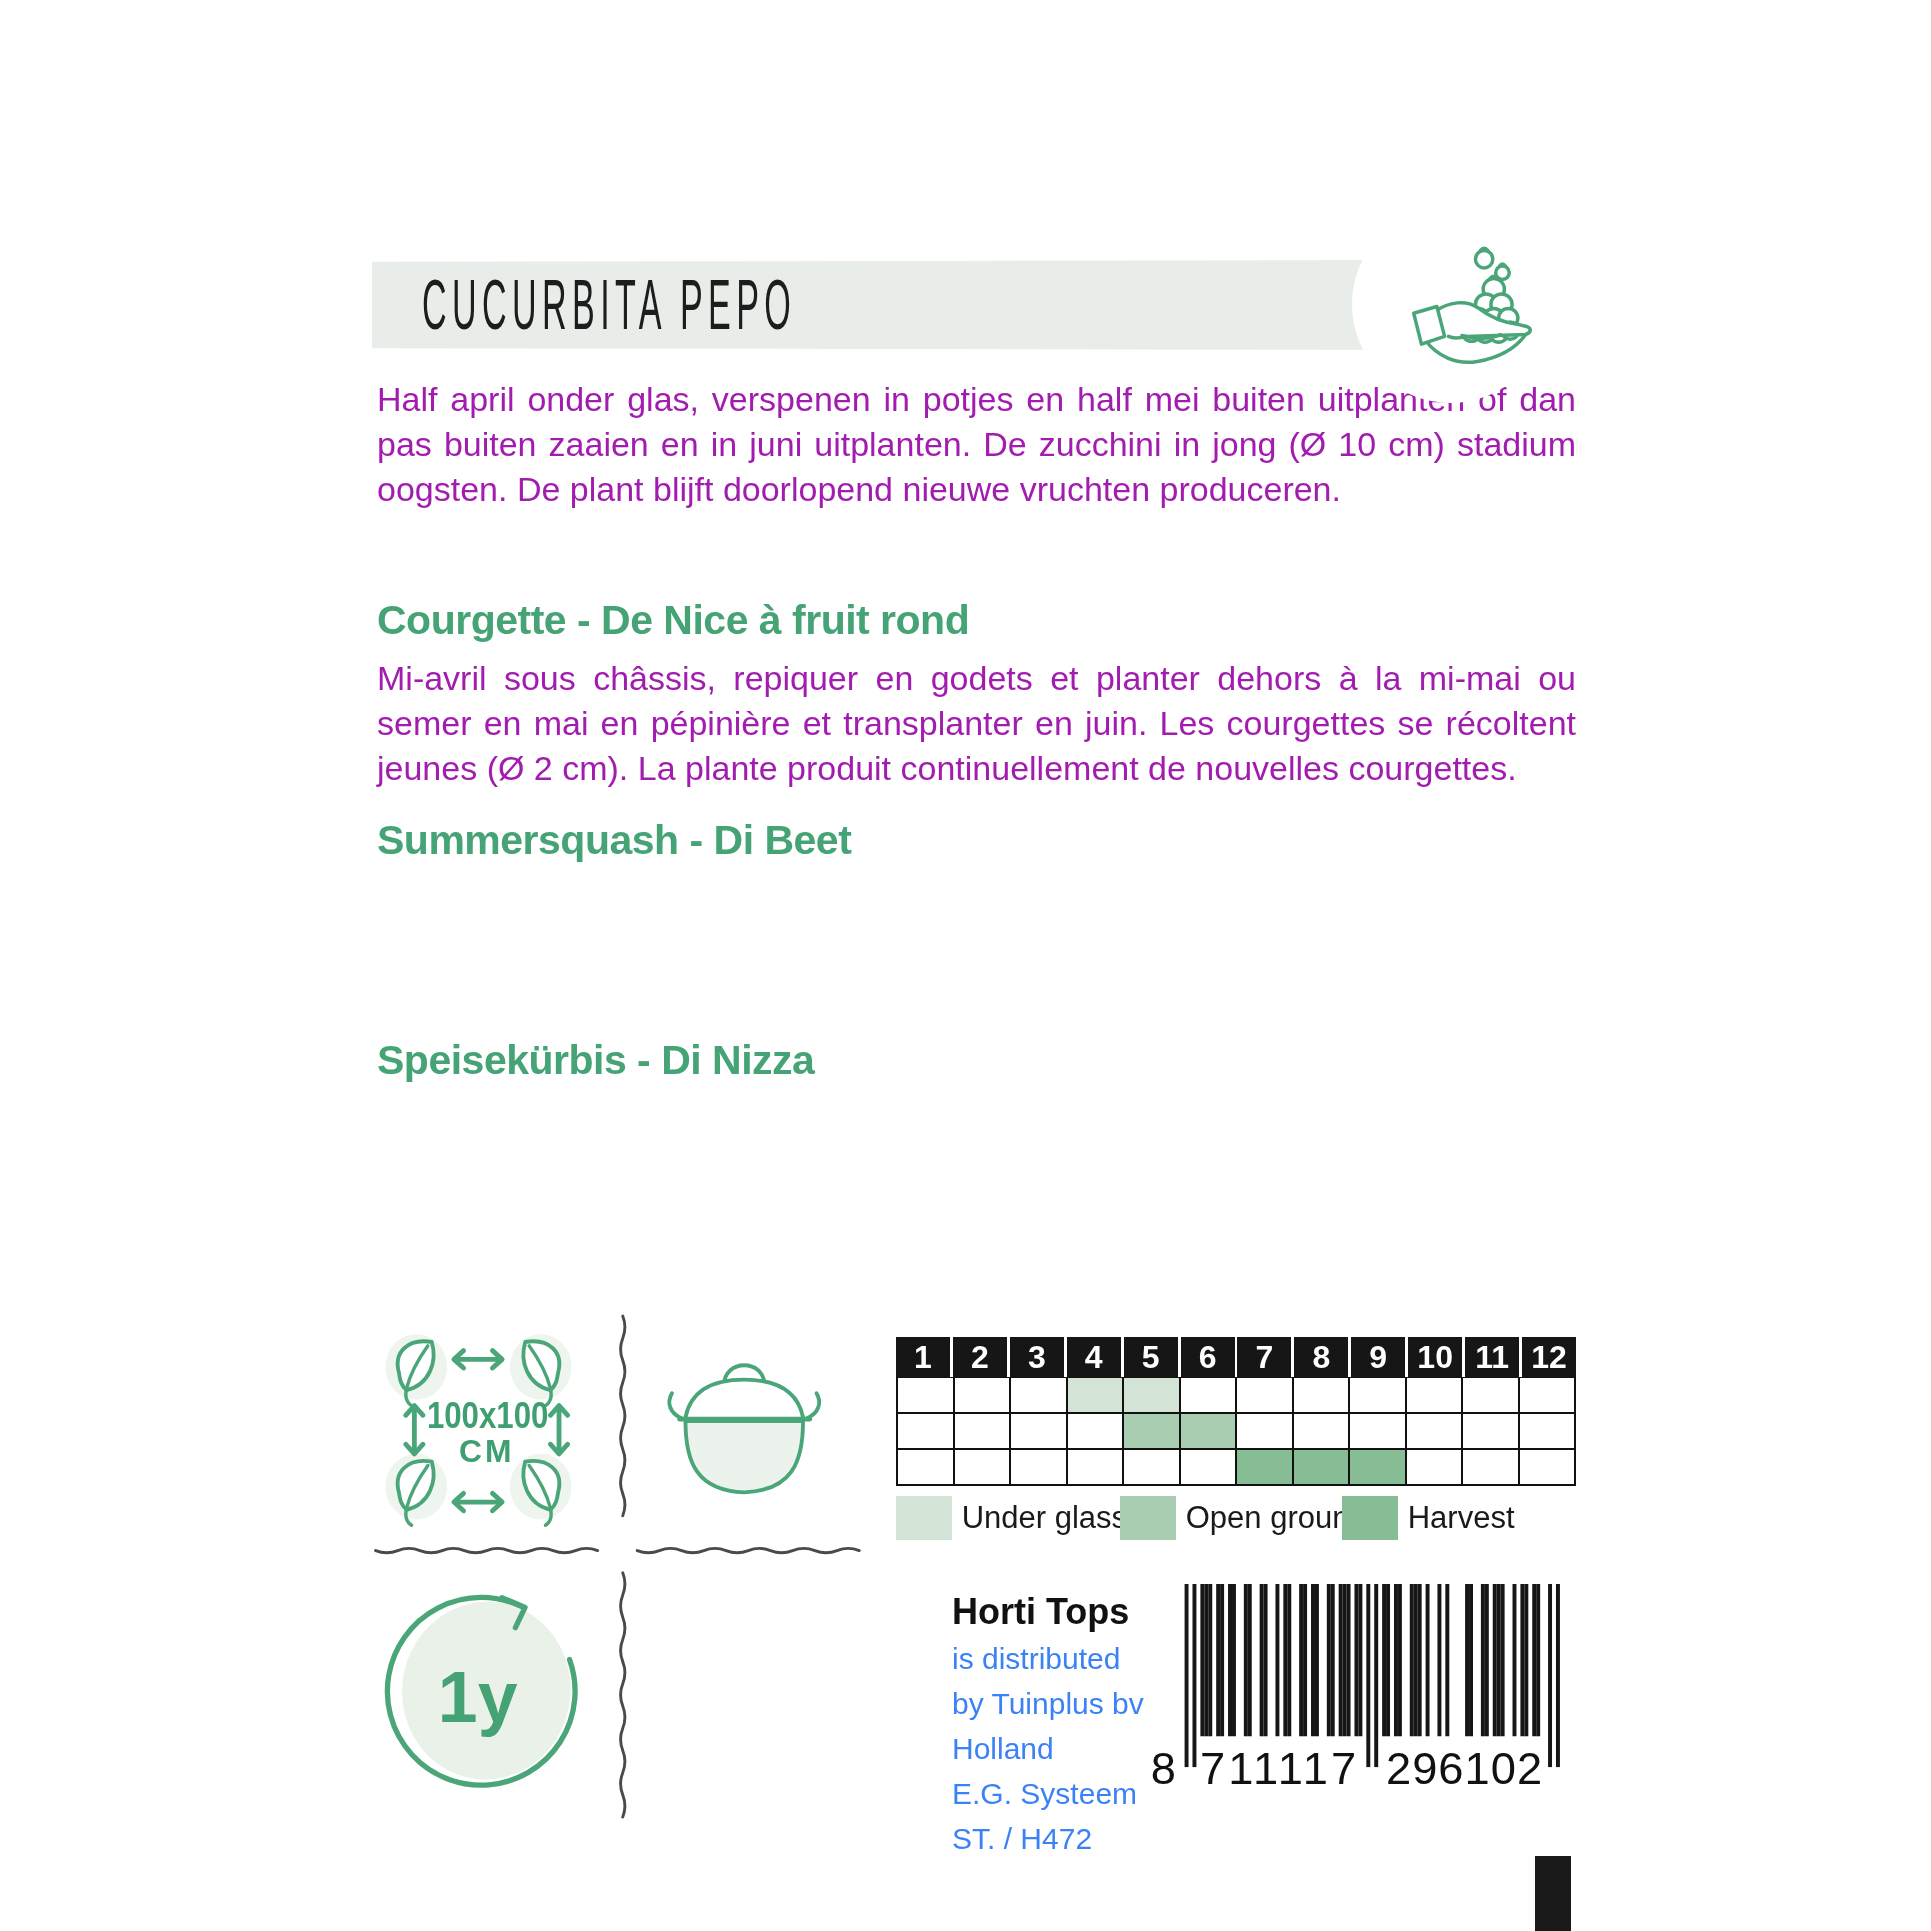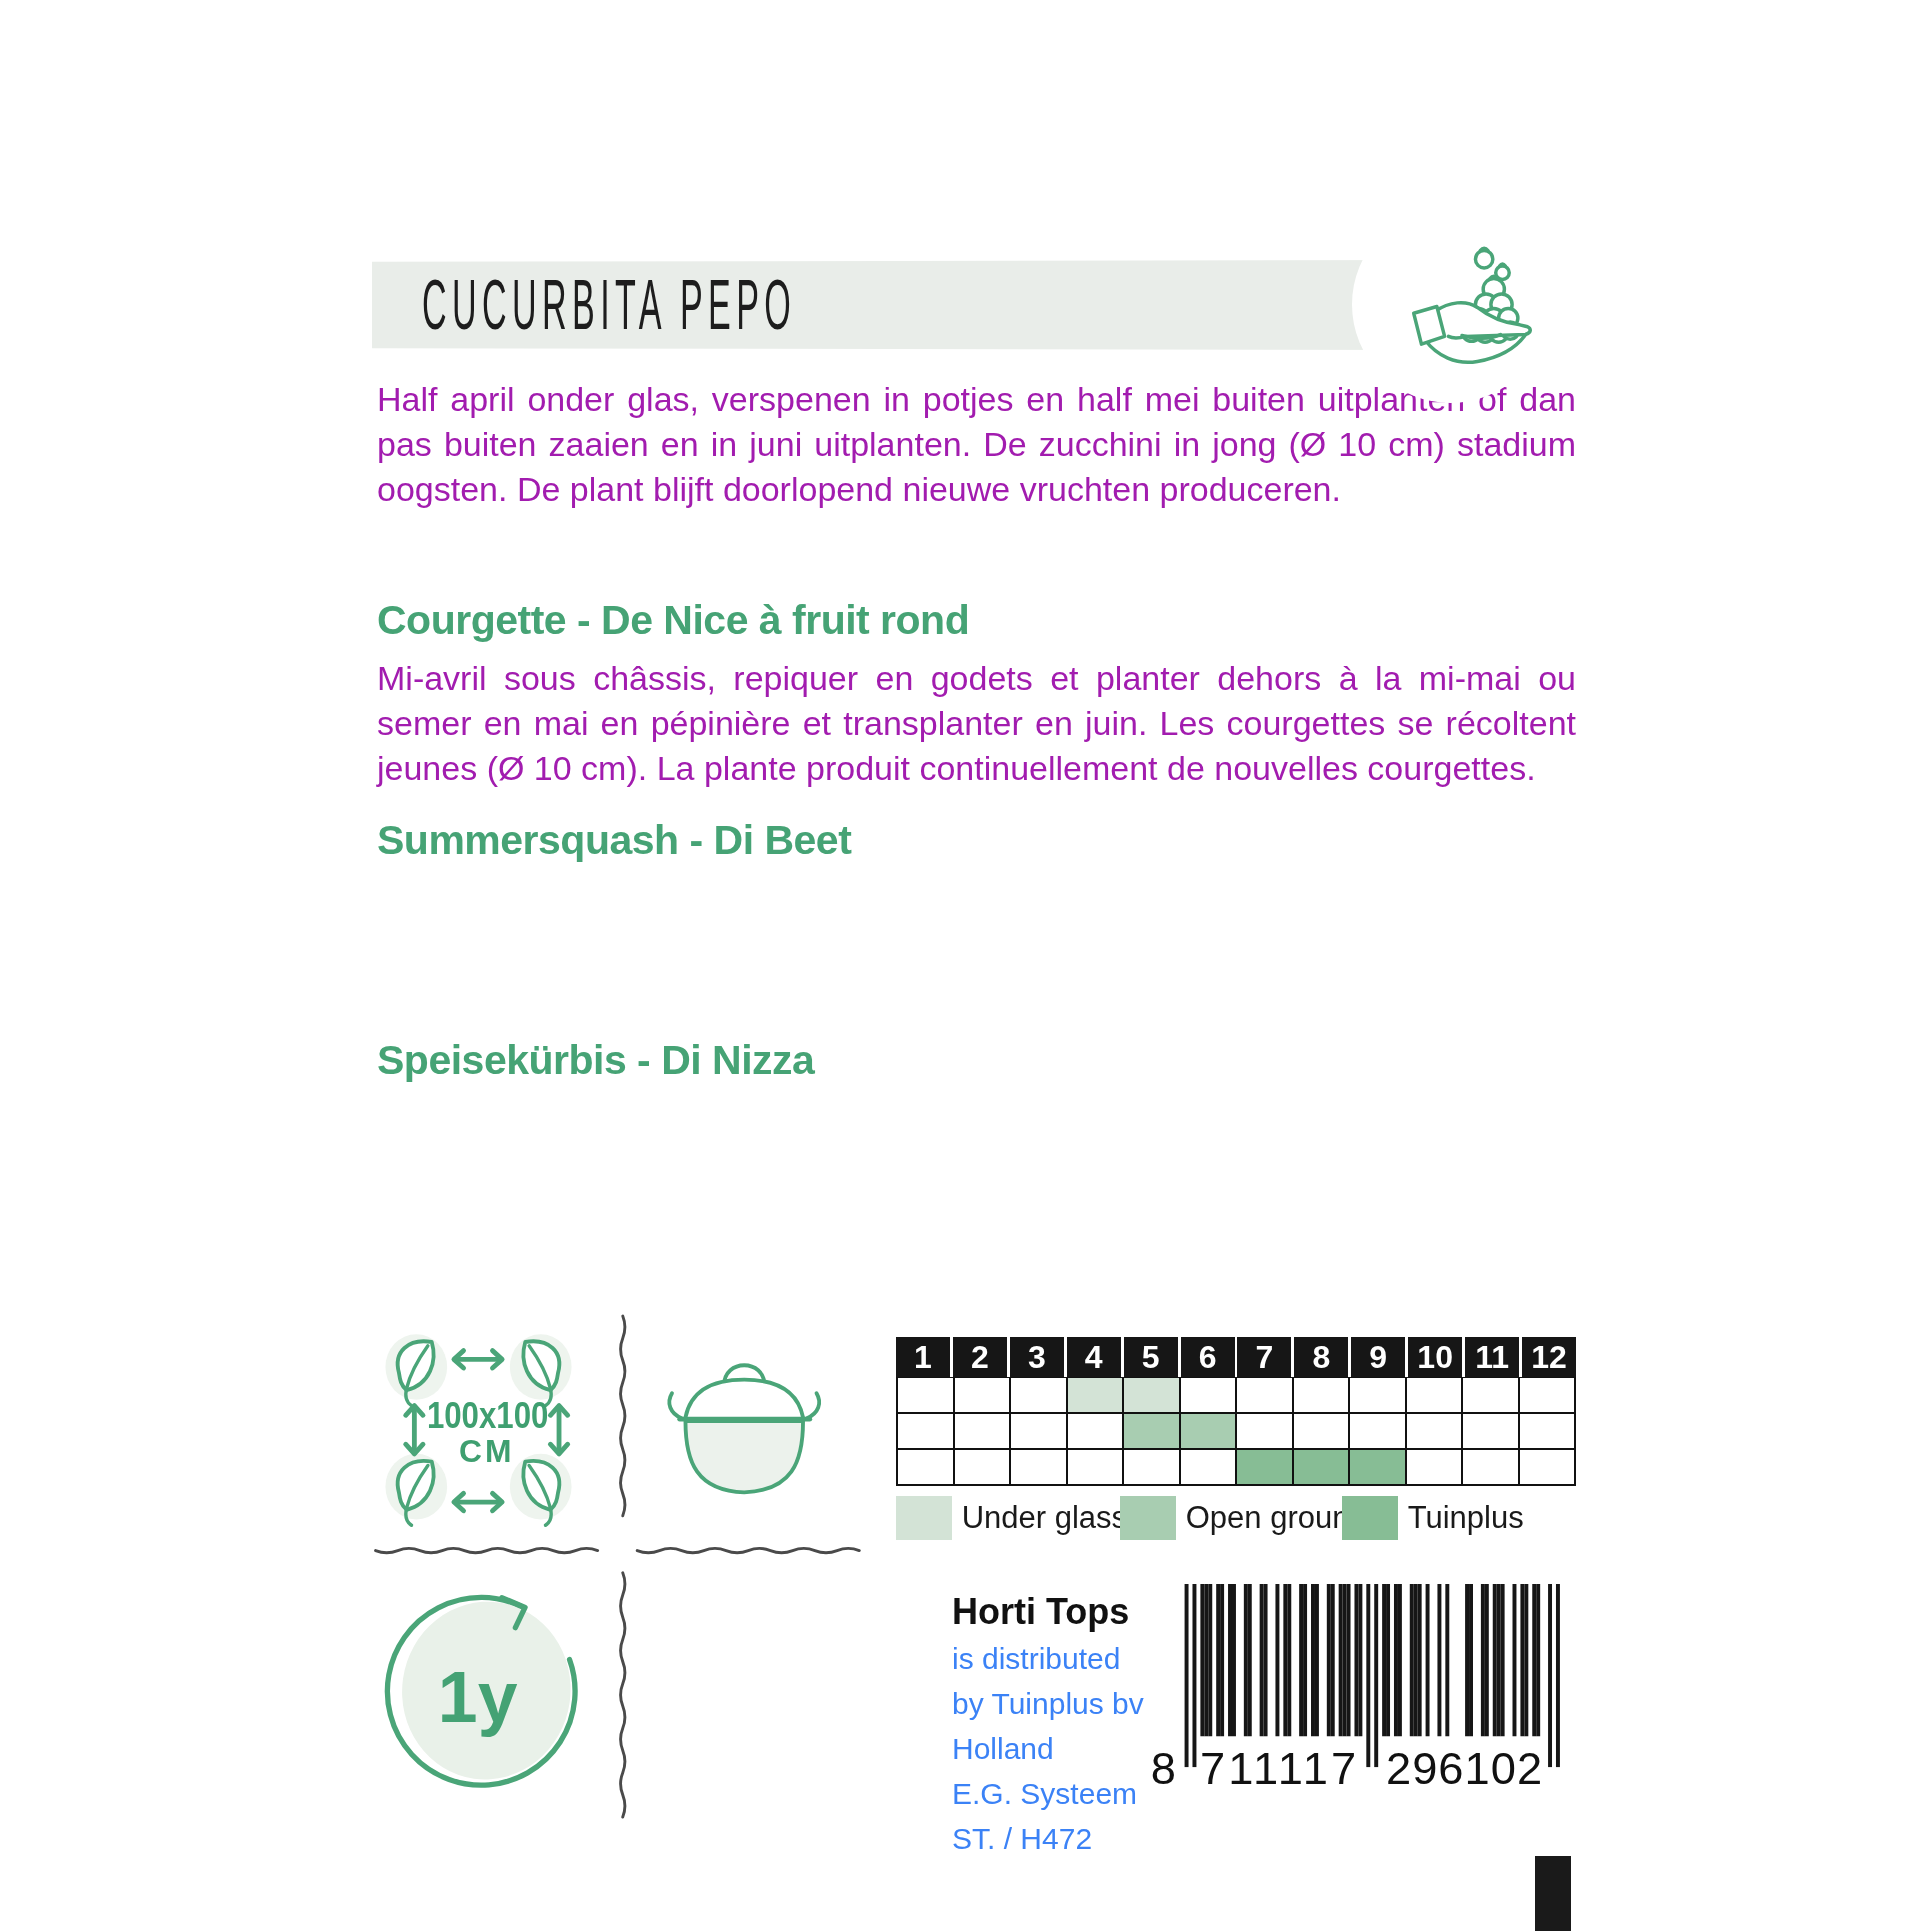--- a/index.html
+++ b/index.html
@@ -78,21 +78,21 @@
 
       <path d="M8,86 L32,79 L40,110 L16,118 Z"></path>
     </g>
   </svg>
 
   <div class="section" style="top:377px">
     <p>Half april onder glas, verspenen in potjes en half mei buiten uitplanten of dan pas buiten zaaien en in juni uitplanten. De zucchini in jong (Ø 10 cm) stadium oogsten. De plant blijft doorlopend nieuwe vruchten produceren.</p>
   </div>
   <div class="section" style="top:597px">
     <h2>Courgette - De Nice à fruit rond</h2>
-    <p>Mi-avril sous châssis, repiquer en godets et planter dehors à la mi-mai ou semer en mai en pépinière et transplanter en juin. Les courgettes se récoltent jeunes (Ø 10 cm). La plante produit continuellement de nouvelles courgettes.</p>
+    <p>Mi-avril sous châssis, repiquer en godets et planter dehors à la mi-mai ou semer en mai en pépinière et transplanter en juin. Les courgettes se récoltent jeunes (Ø 2 cm). La plante produit continuellement de nouvelles courgettes.</p>
   </div>
   <div class="section" style="top:817px">
     <h2>Summersquash - Di Beet</h2>
   </div>
   <div class="section" style="top:1037px">
     <h2>Speisekürbis - Di Nizza</h2>
   </div>
 
   <svg class="icon-svg" style="left:370px;top:1334px" width="217" height="205" viewBox="0 0 225 212">
     <defs>
@@ -210,21 +210,21 @@
       <div class="legend-item" style="left: 896px; top: 1496px;">
         <span class="swatch" style="background: rgb(211, 227, 214);"></span>
         <span class="legend-label">Under glass</span>
       </div>
       <div class="legend-item" style="left: 1120px; top: 1496px;">
         <span class="swatch" style="background: rgb(168, 205, 177);"></span>
         <span class="legend-label">Open ground</span>
       </div>
       <div class="legend-item" style="left: 1342px; top: 1496px;">
         <span class="swatch" style="background: rgb(135, 189, 149);"></span>
-        <span class="legend-label">Tuinplus</span>
+        <span class="legend-label">Harvest</span>
       </div>
     </div>
 
   <div id="distributor">
     <div class="dist-name">Horti Tops</div>
     <div class="dist-line">is distributed</div>
     <div class="dist-line">by Tuinplus bv</div>
     <div class="dist-line">Holland</div>
     <div class="dist-line">E.G. Systeem</div>
     <div class="dist-line">ST. / H472</div>

